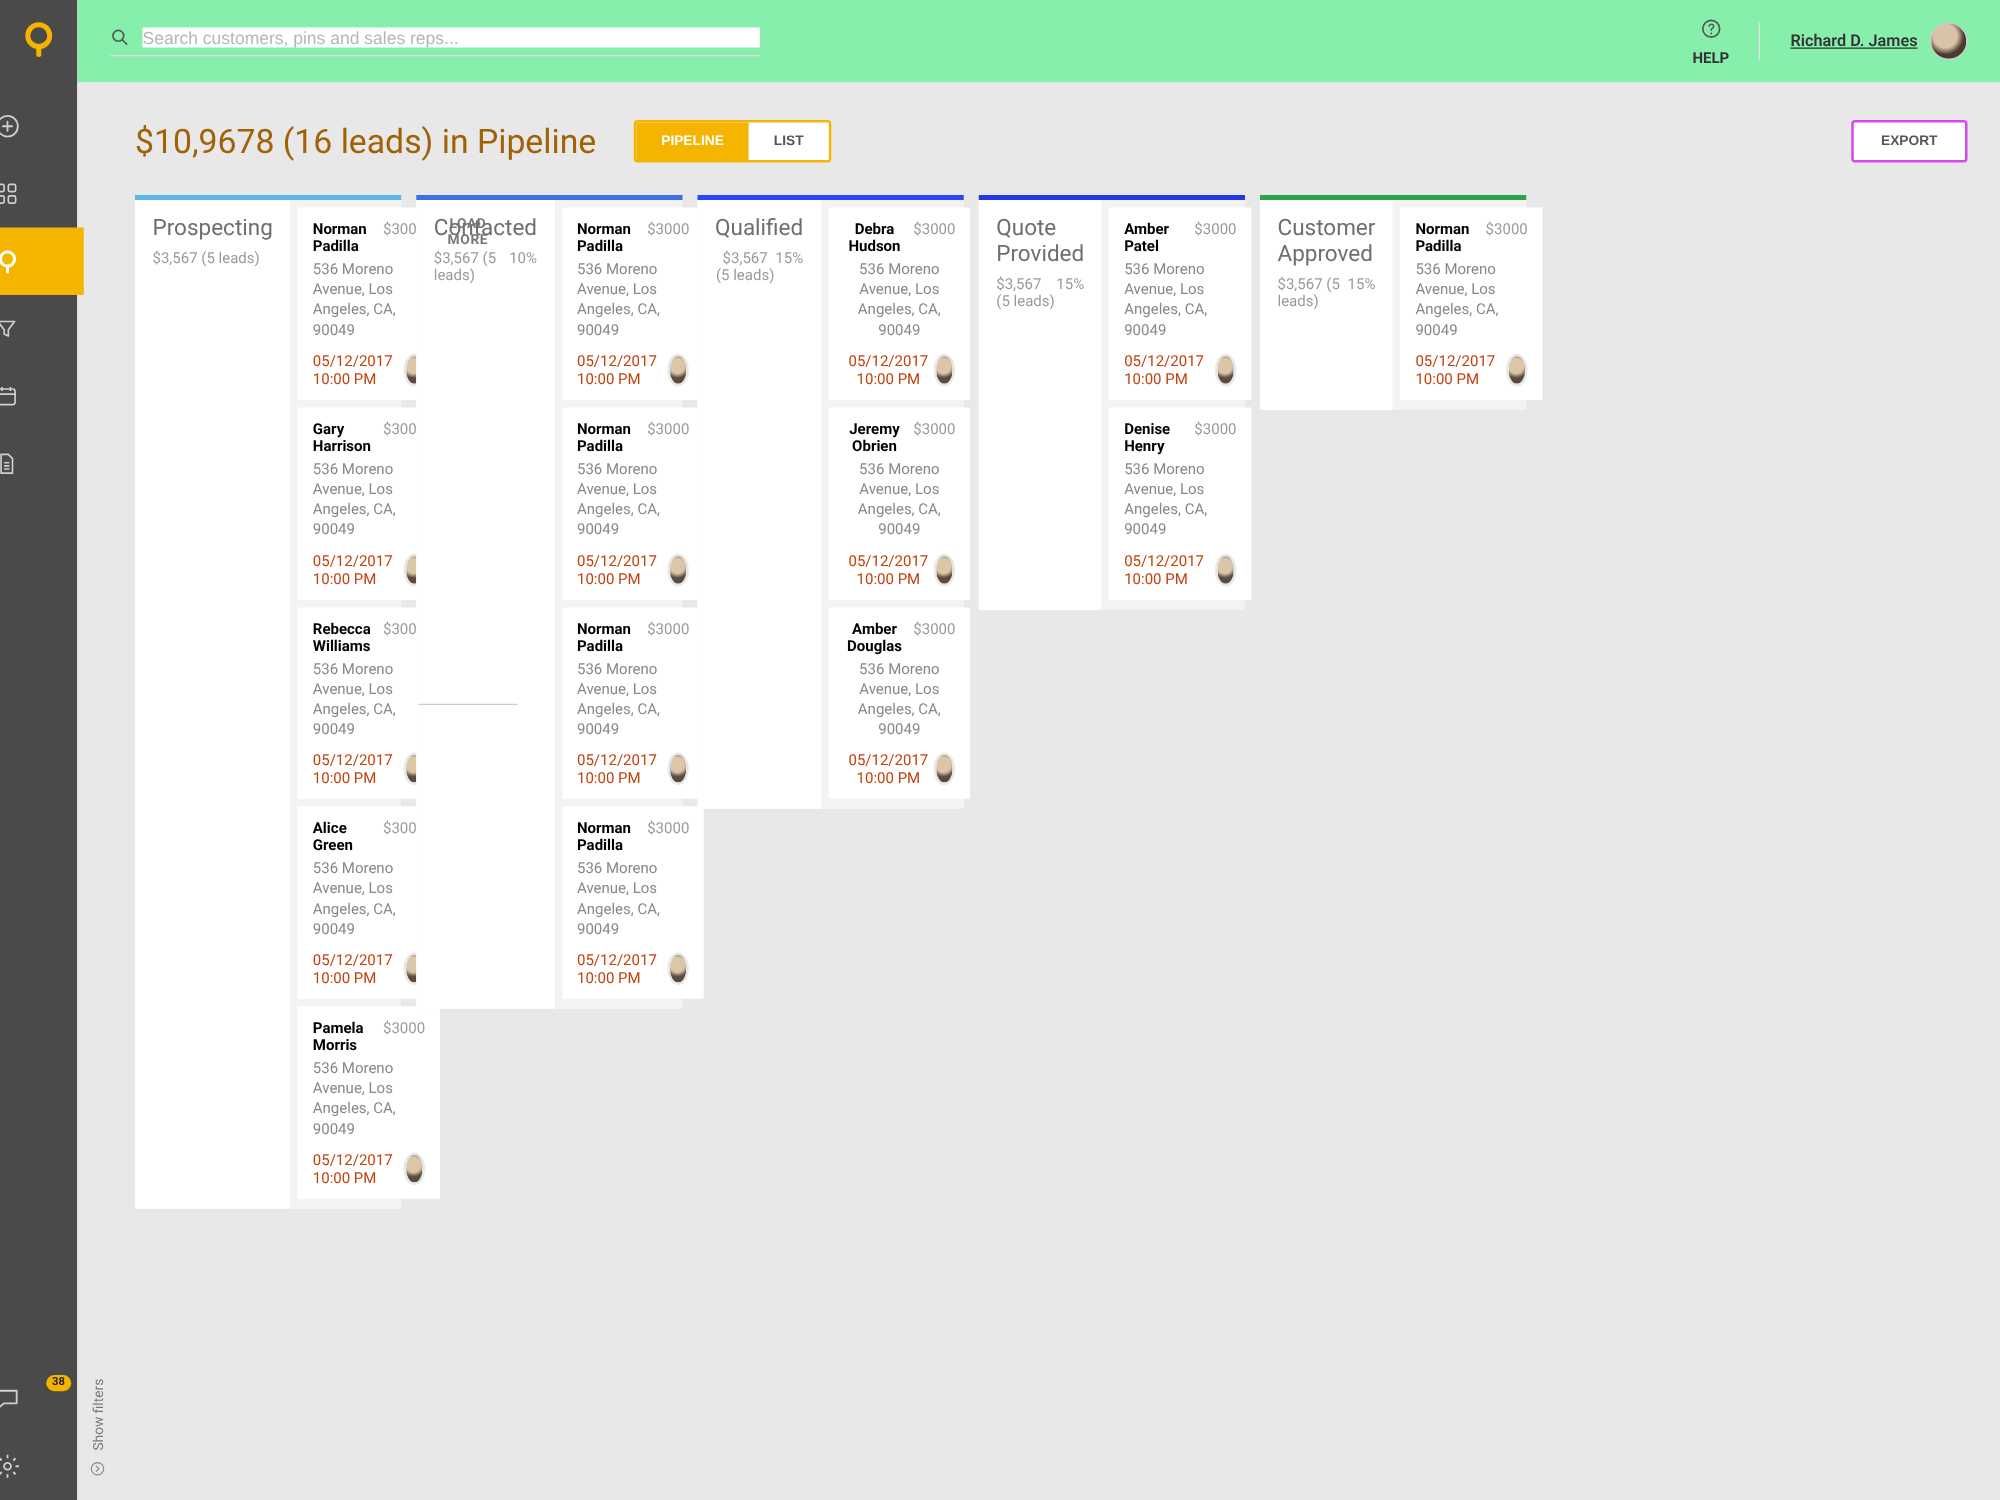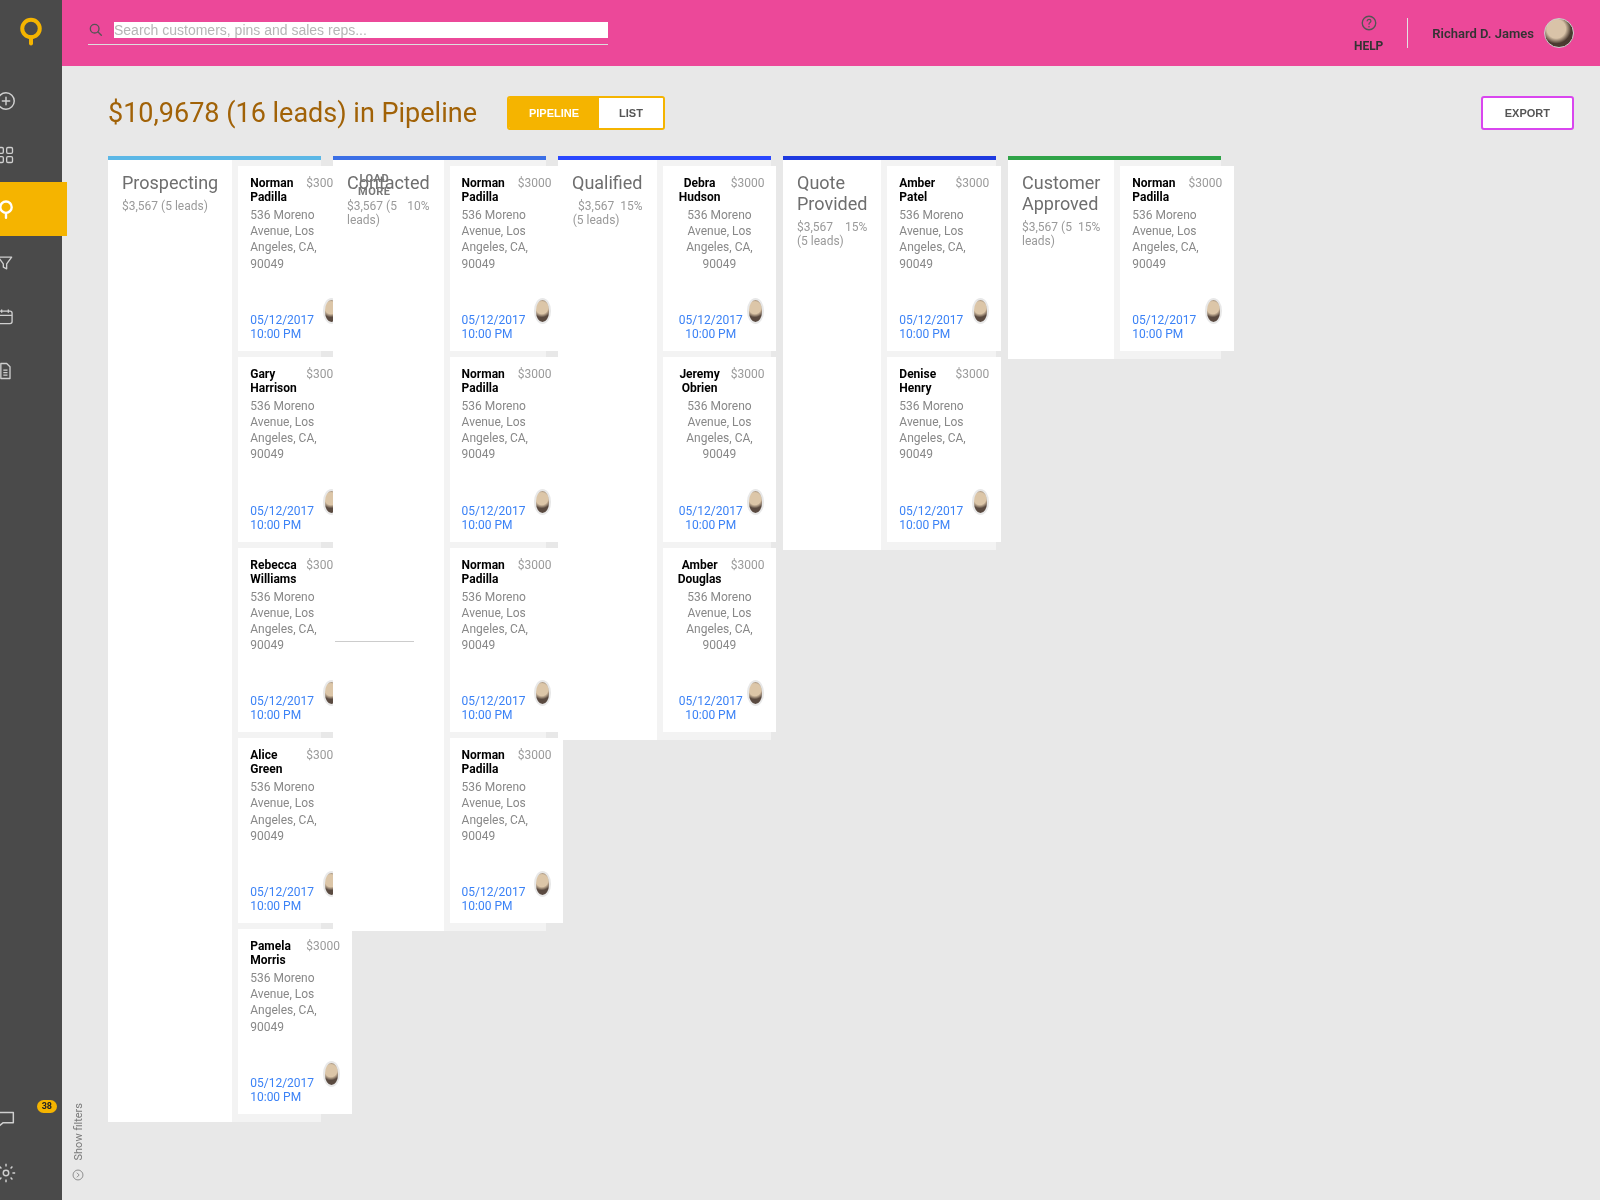--- a/index.html
+++ b/index.html
@@ -63,21 +63,21 @@
   .main {
     flex: 1;
     display: flex;
     flex-direction: column;
     min-width: 0;
     background: #e8e8e8;
   }
   
   .topbar {
     height: 66px;
-    background: #ec4899;
+    background: #86efac;
     display: flex;
     align-items: center;
     padding: 0 26px;
     gap: 10px;
   }
   .search-wrap {
     display: flex;
     align-items: center;
     gap: 10px;
     flex: 1;
@@ -112,20 +112,21 @@
   }
   .user {
     display: flex;
     align-items: center;
     gap: 10px;
     font-weight: 600;
     font-size: 13px;
     color: #333;
     padding-left: 14px;
     cursor: pointer;
+    text-decoration: underline;
   }
   .avatar {
     width: 30px;
     height: 30px;
     border-radius: 50%;
     background: radial-gradient(circle at 40% 35%, #d9c3a8 0 38%, #4a3a30 60%);
     border: 1px solid #ccc;
   }
   
   .content {
@@ -260,23 +261,22 @@
     line-height: 1.35;
     margin-top: 3px;
   }
   .card-bottom {
     display: flex;
     align-items: center;
     justify-content: space-between;
     margin-top: 10px;
   }
   .card-dt {
-    color: #3b82f6;
+    color: #c2410c;
     font-size: 12px;
-    margin-top: 31px;
   }
   .card-avatar {
     width: 26px;
     height: 26px;
     border-radius: 50%;
     background: radial-gradient(circle at 45% 35%, #dcc6a8 0 38%, #5a4a40 60%);
     border: 2px solid #e8e8e8;
   }
   .load-more {
     text-align: center;

